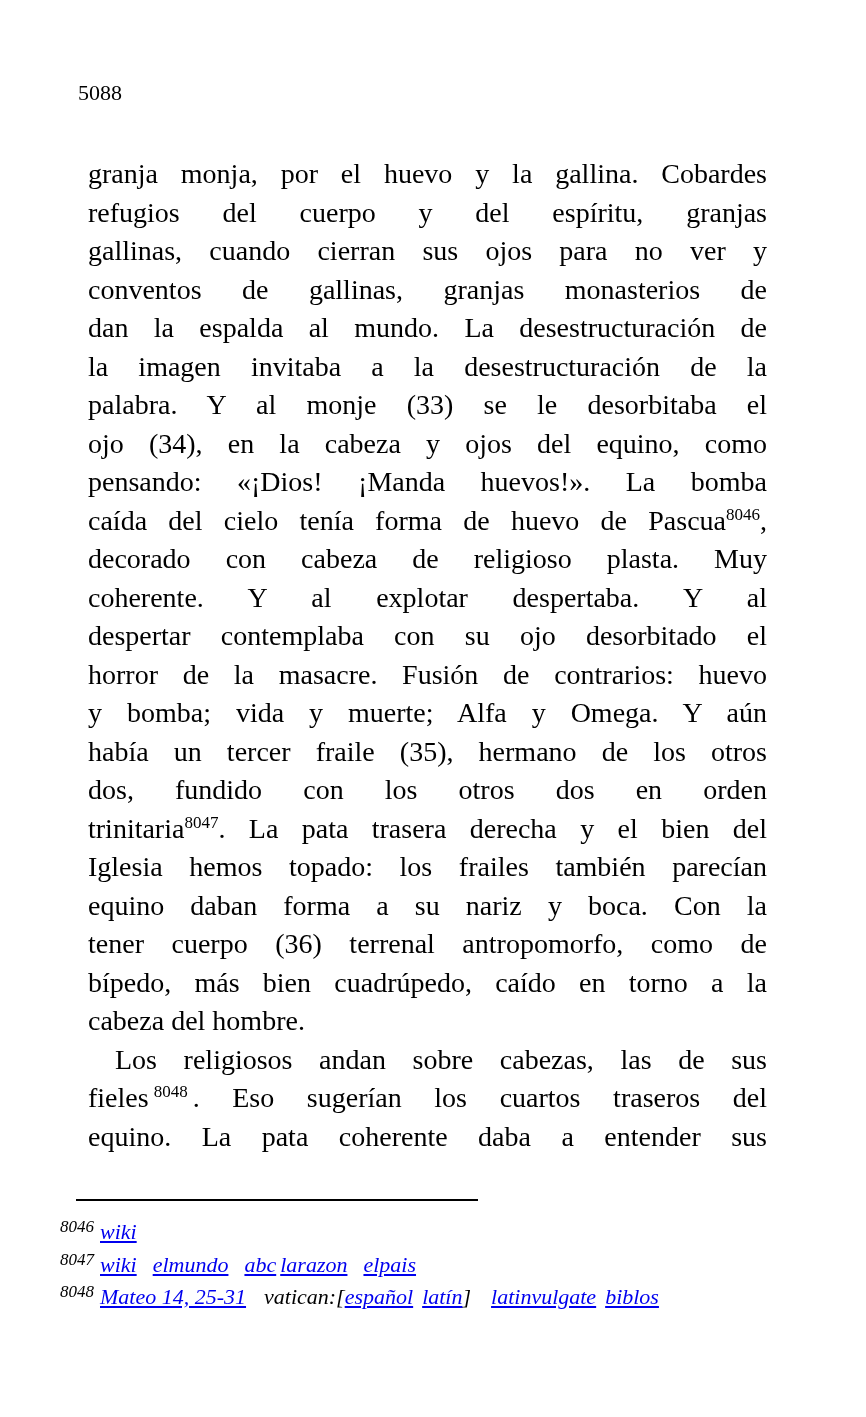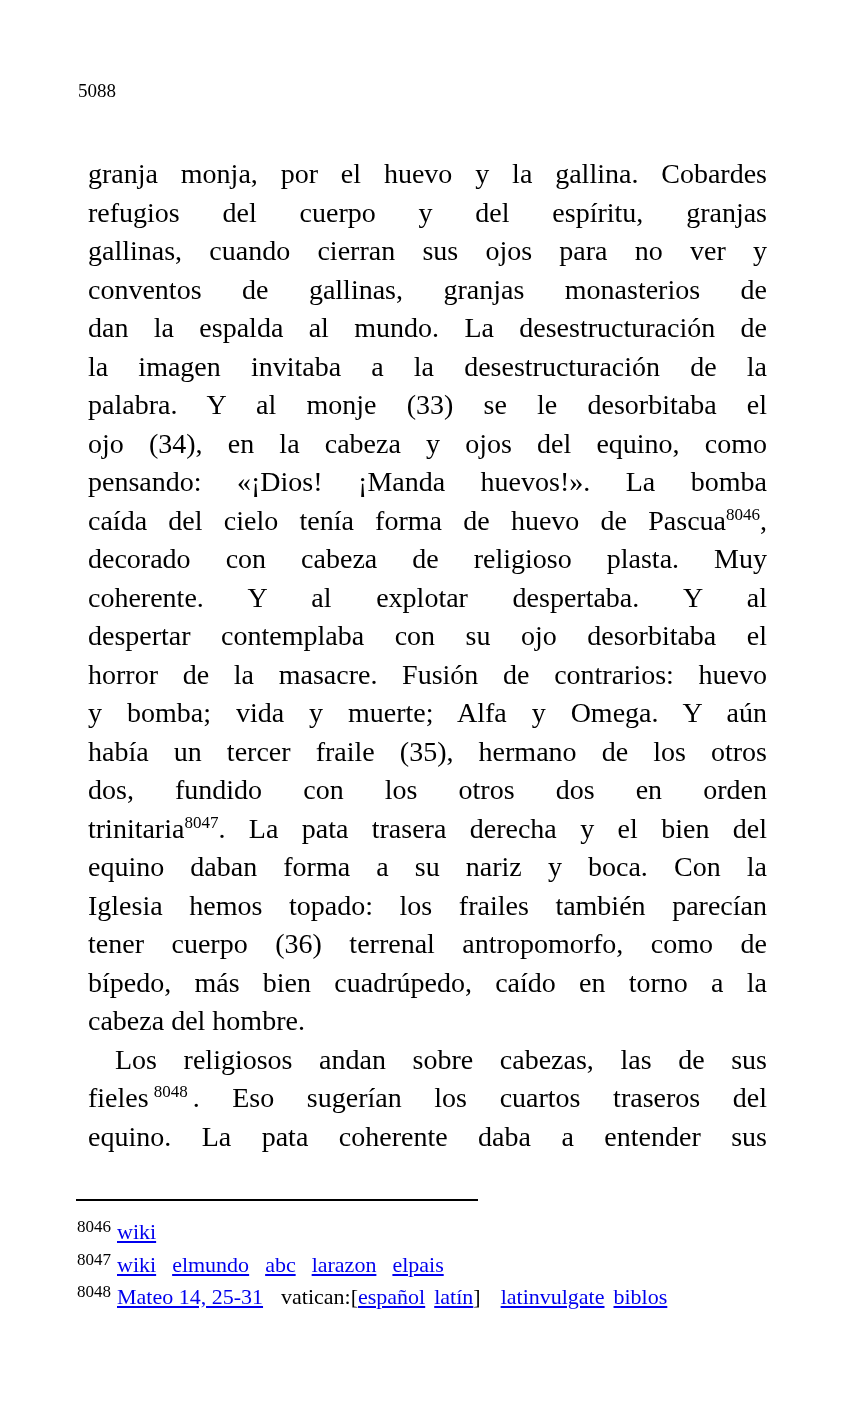--- a/index.html
+++ b/index.html
@@ -13,21 +13,21 @@
     width:866px;height:1417px;
     background:var(--bg-color);
     font-family:"Liberation Serif","DejaVu Serif",serif;
     color:var(--text-color);
     position:relative;
     overflow:hidden;
   }
   .page{position:absolute;inset:0;background:var(--bg-color);}
   .page-number{
     position:absolute;left:78px;top:80px;
-    font-size:19px;color:var(--text-color);
+    font-size:22px;color:var(--text-color);
   }
   .body-text{
     position:absolute;left:88px;top:155px;width:679px;
     font-size:28px;line-height:38.5px;color:var(--text-color);
   }
   .line{
     height:38.5px;
     text-align:justify;
     -moz-text-align-last:justify;
     text-align-last:justify;
@@ -42,22 +42,22 @@
     font-size:17px;
     line-height:1;
     position:relative;
     top:-10px;
   }
   .fn-sep{
     position:absolute;left:76px;top:1199px;
     width:402px;height:2px;background:var(--text-color);
   }
   .footnotes{
-    position:absolute;left:77px;top:1216px;
-    font-size:22px;color:var(--text-color);
+    position:absolute;left:60px;top:1216px;
+    font-size:22px;color:var(--text-color);font-style:italic;
   }
   .fn-row{
     line-height:32.5px;height:32.5px;
     white-space:nowrap;
   }
   .fn-marker{
     display:inline-block;
     font-size:17px;
     min-width:34px;
     position:relative;top:-7px;
@@ -82,34 +82,34 @@
       <div class="line"><span class="seg">gallinas, cuando cierran sus ojos para no ver y</span></div>
       <div class="line"><span class="seg">conventos de gallinas, granjas monasterios de</span></div>
       <div class="line"><span class="seg">dan la espalda al mundo. La desestructuración de</span></div>
       <div class="line"><span class="seg">la imagen invitaba a la desestructuración de la</span></div>
       <div class="line"><span class="seg">palabra. Y al monje (33) se le desorbitaba el</span></div>
       <div class="line"><span class="seg">ojo (34), en la cabeza y ojos del equino, como</span></div>
       <div class="line"><span class="seg">pensando: «¡Dios! ¡Manda huevos!». La bomba</span></div>
       <div class="line"><span class="seg">caída del cielo tenía forma de huevo de Pascua</span><span class="sup">8046</span><span class="seg">,</span></div>
       <div class="line"><span class="seg">decorado con cabeza de religioso plasta. Muy</span></div>
       <div class="line"><span class="seg">coherente. Y al explotar despertaba. Y al</span></div>
-      <div class="line"><span class="seg">despertar contemplaba con su ojo desorbitaba el</span></div>
+      <div class="line"><span class="seg">despertar contemplaba con su ojo desorbitado el</span></div>
       <div class="line"><span class="seg">horror de la masacre. Fusión de contrarios: huevo</span></div>
       <div class="line"><span class="seg">y bomba; vida y muerte; Alfa y Omega. Y aún</span></div>
       <div class="line"><span class="seg">había un tercer fraile (35), hermano de los otros</span></div>
       <div class="line"><span class="seg">dos, fundido con los otros dos en orden</span></div>
       <div class="line"><span class="seg">trinitaria</span><span class="sup">8047</span><span class="seg">. La pata trasera derecha y el bien del</span></div>
+      <div class="line"><span class="seg">Iglesia hemos topado: los frailes también parecían</span></div>
       <div class="line"><span class="seg">equino daban forma a su nariz y boca. Con la</span></div>
-      <div class="line"><span class="seg">Iglesia hemos topado: los frailes también parecían</span></div>
       <div class="line"><span class="seg">tener cuerpo (36) terrenal antropomorfo, como de</span></div>
       <div class="line"><span class="seg">bípedo, más bien cuadrúpedo, caído en torno a la</span></div>
       <div class="line flush"><span class="seg">cabeza del hombre.</span></div>
       <div class="line indent"><span class="seg">Los religiosos andan sobre cabezas, las de sus</span></div>
       <div class="line"><span class="seg">fieles</span><span class="sup" style="margin-left: 5px;">8048</span><span class="seg" style="margin-left: 5px;">. Eso sugerían los cuartos traseros del</span></div>
       <div class="line"><span class="seg">equino. La pata coherente daba a entender sus</span></div>
     </div>
   <div class="fn-sep"></div>
   <div class="footnotes">
       <div class="fn-row"><span class="fn-marker">8046</span><a href="#" class="fn-link">wiki</a></div>
-      <div class="fn-row"><span class="fn-marker">8047</span><a href="#" class="fn-link">wiki</a><a href="#" class="fn-link" style="margin-left: 16px;">elmundo</a><a href="#" class="fn-link" style="margin-left: 16px; text-align: center;">abc</a><a href="#" class="fn-link" style="margin-left: 16px;">larazon</a><a href="#" class="fn-link" style="margin-left: 16px;">elpais</a></div>
+      <div class="fn-row"><span class="fn-marker">8047</span><a href="#" class="fn-link">wiki</a><a href="#" class="fn-link" style="margin-left: 16px;">elmundo</a><a href="#" class="fn-link" style="margin-left: 16px; text-align: center;">abc</a><a href="#" class="fn-link" style="margin-left: 4px;">larazon</a><a href="#" class="fn-link" style="margin-left: 16px;">elpais</a></div>
       <div class="fn-row"><span class="fn-marker">8048</span><a href="#" class="fn-link">Mateo 14, 25-31</a><span class="fn-text" style="margin-left: 18px;">vatican:[</span><a href="#" class="fn-link">español</a><a href="#" class="fn-link" style="margin-left: 9px;">latín</a><span class="fn-text">]</span><a href="#" class="fn-link" style="margin-left: 20px;">latinvulgate</a><a href="#" class="fn-link" style="margin-left: 9px;">biblos</a></div>
     </div>
 </div>
 
 </body></html>

